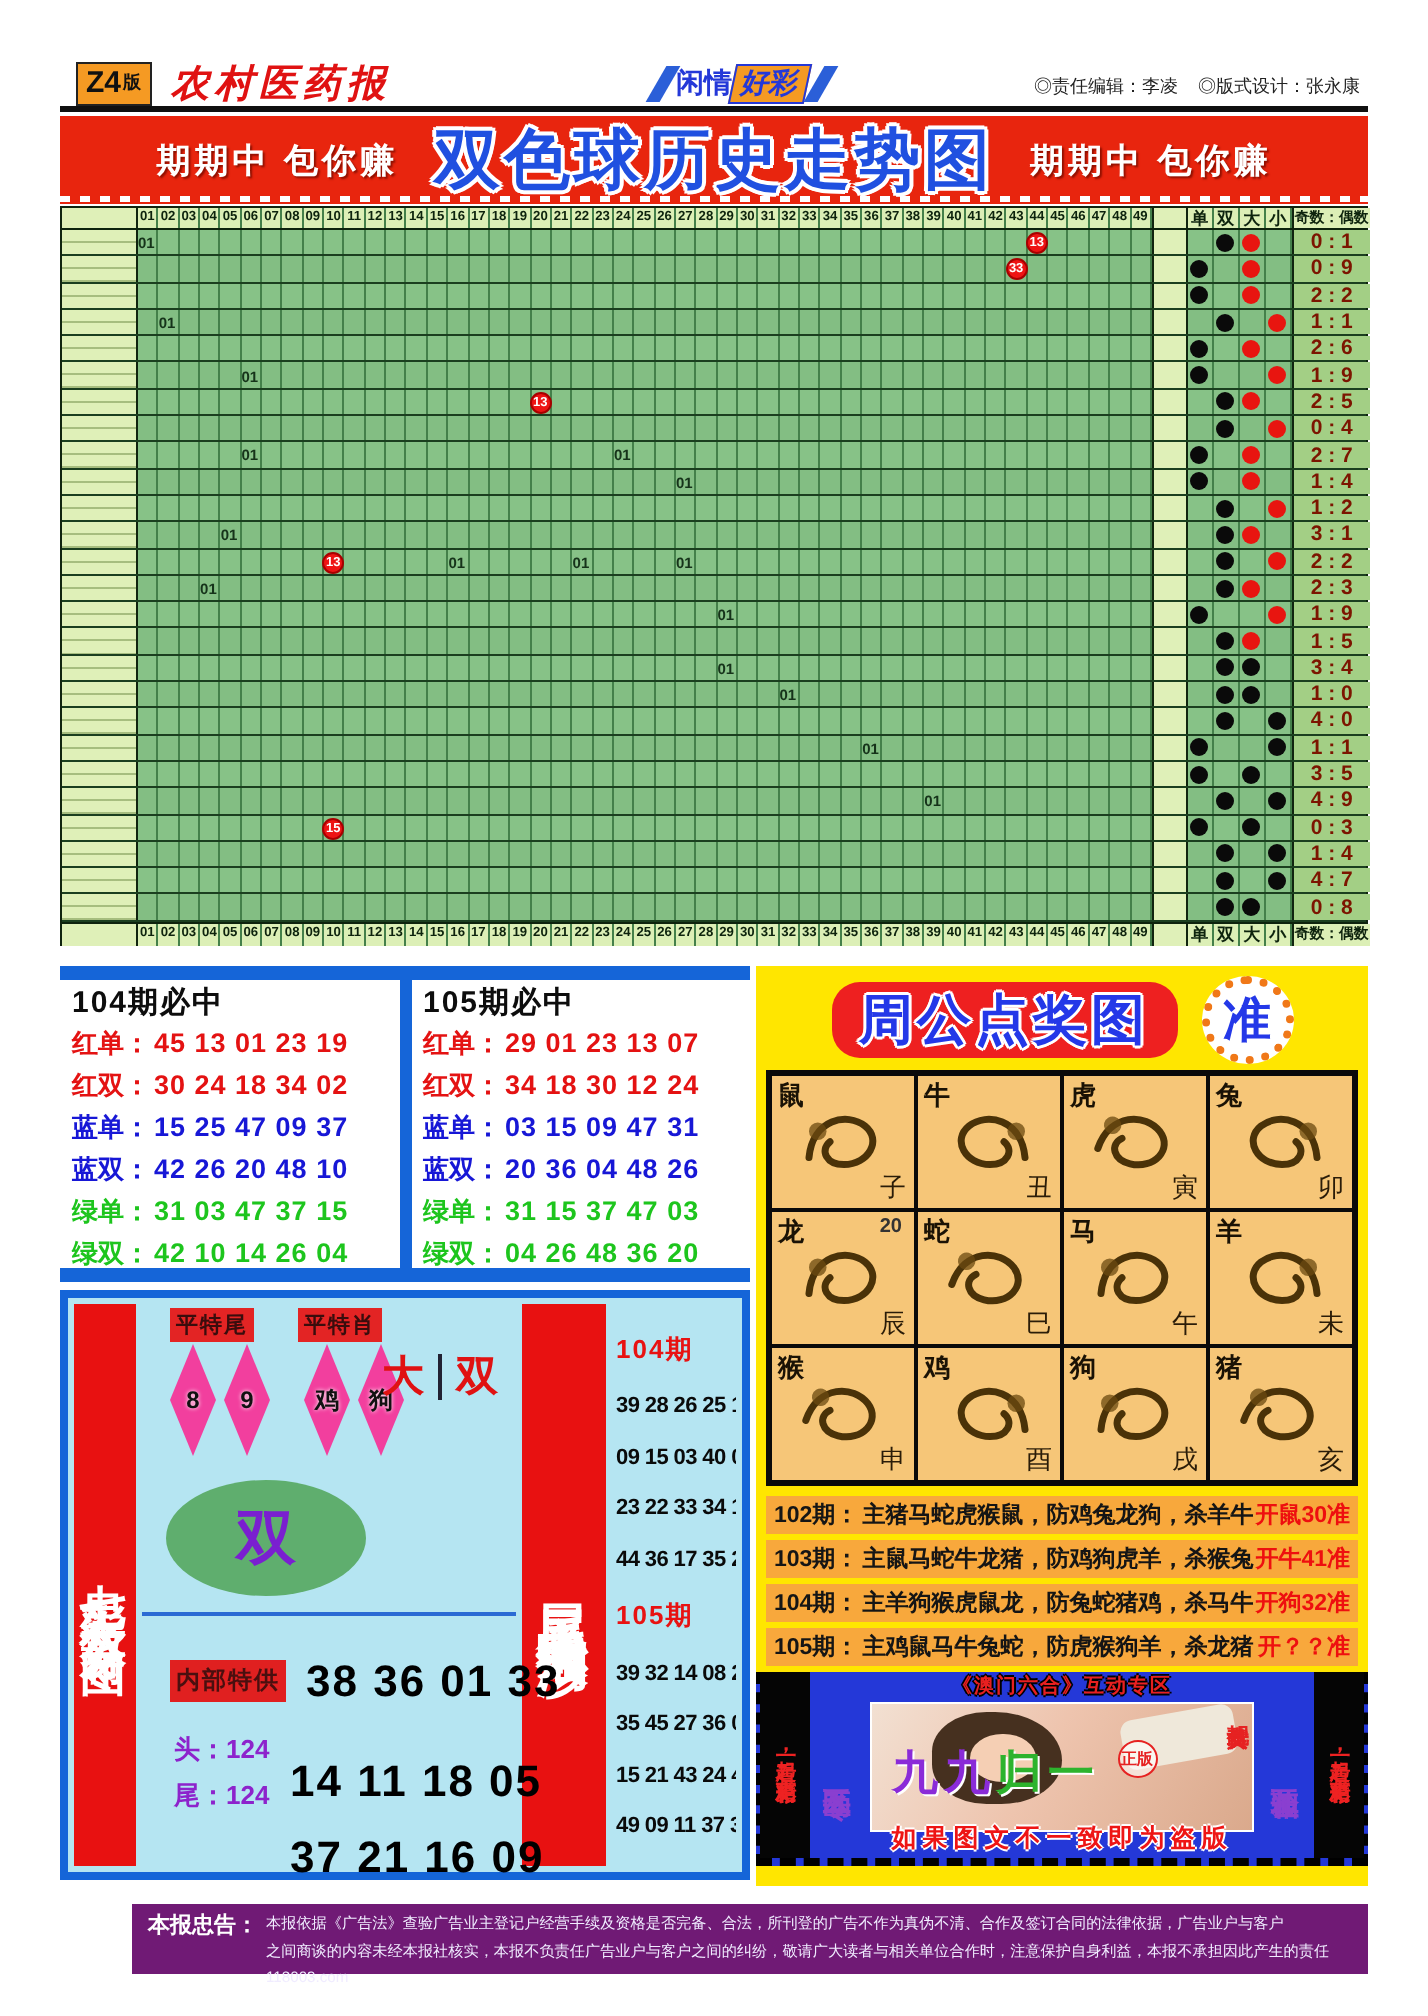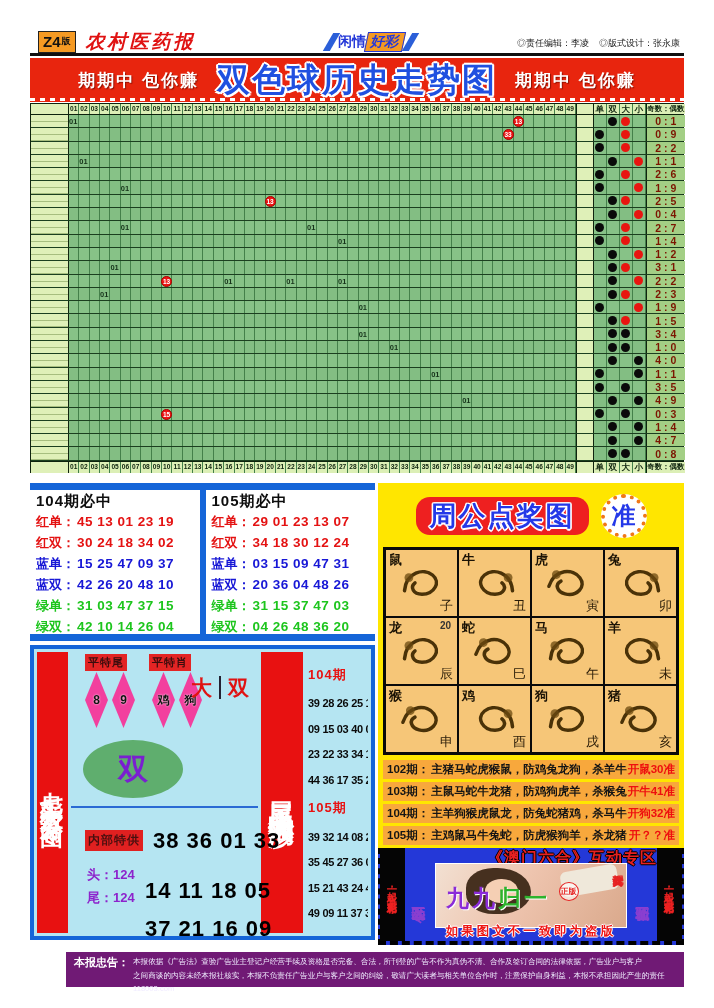--- a/index.html
+++ b/index.html
@@ -60,21 +60,21 @@
   .pick-box{flex:1;background:#fff;padding:2px 6px;box-sizing:border-box;overflow:hidden;}
   .pick-title{font-weight:bold;font-size:15px;color:#0d0d0d;letter-spacing:1px;}
   .pick-row{display:flex;align-items:center;height:21px;font-weight:bold;white-space:nowrap;}
   .pick-label{font-size:13px;}
   .pick-value{font-size:13.5px;margin-left:2px;letter-spacing:.5px;}
   .pick-row.red{color:#e41212;}
   .pick-row.blue{color:#1717d6;}
   .pick-row.green{color:#1dc51d;}
   
   .right-panel{position:absolute;left:378px;top:483px;width:306px;height:460px;background:#ffe600;}
-  .zg-title-row{height:64px;display:flex;align-items:center;justify-content:center;gap:12px;
+  .zg-title-row{height:52px;display:flex;align-items:center;justify-content:center;gap:12px;
                 padding-top:2px;box-sizing:border-box;}
   .zg-title{background:#ee2020;border-radius:14px;padding:1px 14px;}
   .zg-title span{font-size:27px;font-weight:bold;color:#2438e8;letter-spacing:2px;
     text-shadow:-1.5px 0 #fff,1.5px 0 #fff,0 -1.5px #fff,0 1.5px #fff,-1px -1px #fff,1px 1px #fff,1px -1px #fff,-1px 1px #fff;}
   .zg-badge{width:46px;height:44px;background:#fff;border:4px dotted #f07818;border-radius:50%;
             display:flex;align-items:center;justify-content:center;box-sizing:border-box;}
   .zg-badge span{font-size:24px;font-weight:bold;color:#2438e8;}
   .zodiac{margin:0 5px;border:3px solid #0a0a0a;background:#0a0a0a;display:grid;
           grid-template-columns:repeat(4,1fr);gap:2px;}
   .zcell{height:66px;background:#f6c678;position:relative;overflow:hidden;}
@@ -106,22 +106,22 @@
            border-radius:45% 55% 50% 45%;}
   .ph-face{position:absolute;left:26%;top:24%;width:17%;height:38%;background:#f5cfb4;border-radius:50%;}
   .ph-pillow{position:absolute;right:4%;top:6%;width:30%;height:40%;background:#efe8da;
              border-radius:6px;transform:rotate(-10deg);}
   .ph-caption{position:absolute;right:3px;top:2px;color:#e62222;font-weight:bold;font-size:11px;line-height:1;}
   .ph-main{position:absolute;left:10px;bottom:13px;font-weight:bold;font-size:23px;letter-spacing:3px;}
   .ph-main .p1{color:#8a2bd8;text-shadow:1px 1px 0 #fff;}
   .ph-main .p2{color:#2db32d;text-shadow:1px 1px 0 #fff;}
   .ph-stamp{position:absolute;right:25%;top:28%;border:1.5px solid #e62222;color:#e62222;
             border-radius:50%;font-size:8px;font-weight:bold;padding:3px 1px;background:rgba(255,255,255,.6);}
-  .mc-title{position:absolute;left:25px;right:25px;top:0;text-align:right;color:#e82020;
-            font-weight:bold;font-size:16px;letter-spacing:1px;
+  .mc-title{position:absolute;left:25px;right:25px;top:0;text-align:center;color:#e82020;
+            font-weight:bold;font-size:10px;letter-spacing:1px;
             text-shadow:-1px 0 #000,1px 0 #000,0 -1px #000,0 1px #000;}
   .mc-bottom{position:absolute;left:25px;right:25px;bottom:1px;text-align:center;color:#ee1515;
              font-weight:bold;font-size:12.5px;letter-spacing:3px;
              text-shadow:-1px 0 #fff,1px 0 #fff,0 -1px #fff,0 1px #fff;}
   
   .qx-box{position:absolute;left:30px;top:645px;width:345px;height:295px;border:4px solid #1565d8;
           background:#b5e5f2;box-sizing:border-box;display:flex;padding:3px;gap:3px;}
   .qx-banner{flex:0 0 28px;background:#e81111;color:#fff;font-weight:bold;font-size:23px;
              letter-spacing:5px;display:flex;align-items:center;justify-content:center;}
   .qx-main{flex:0 0 187px;position:relative;}

